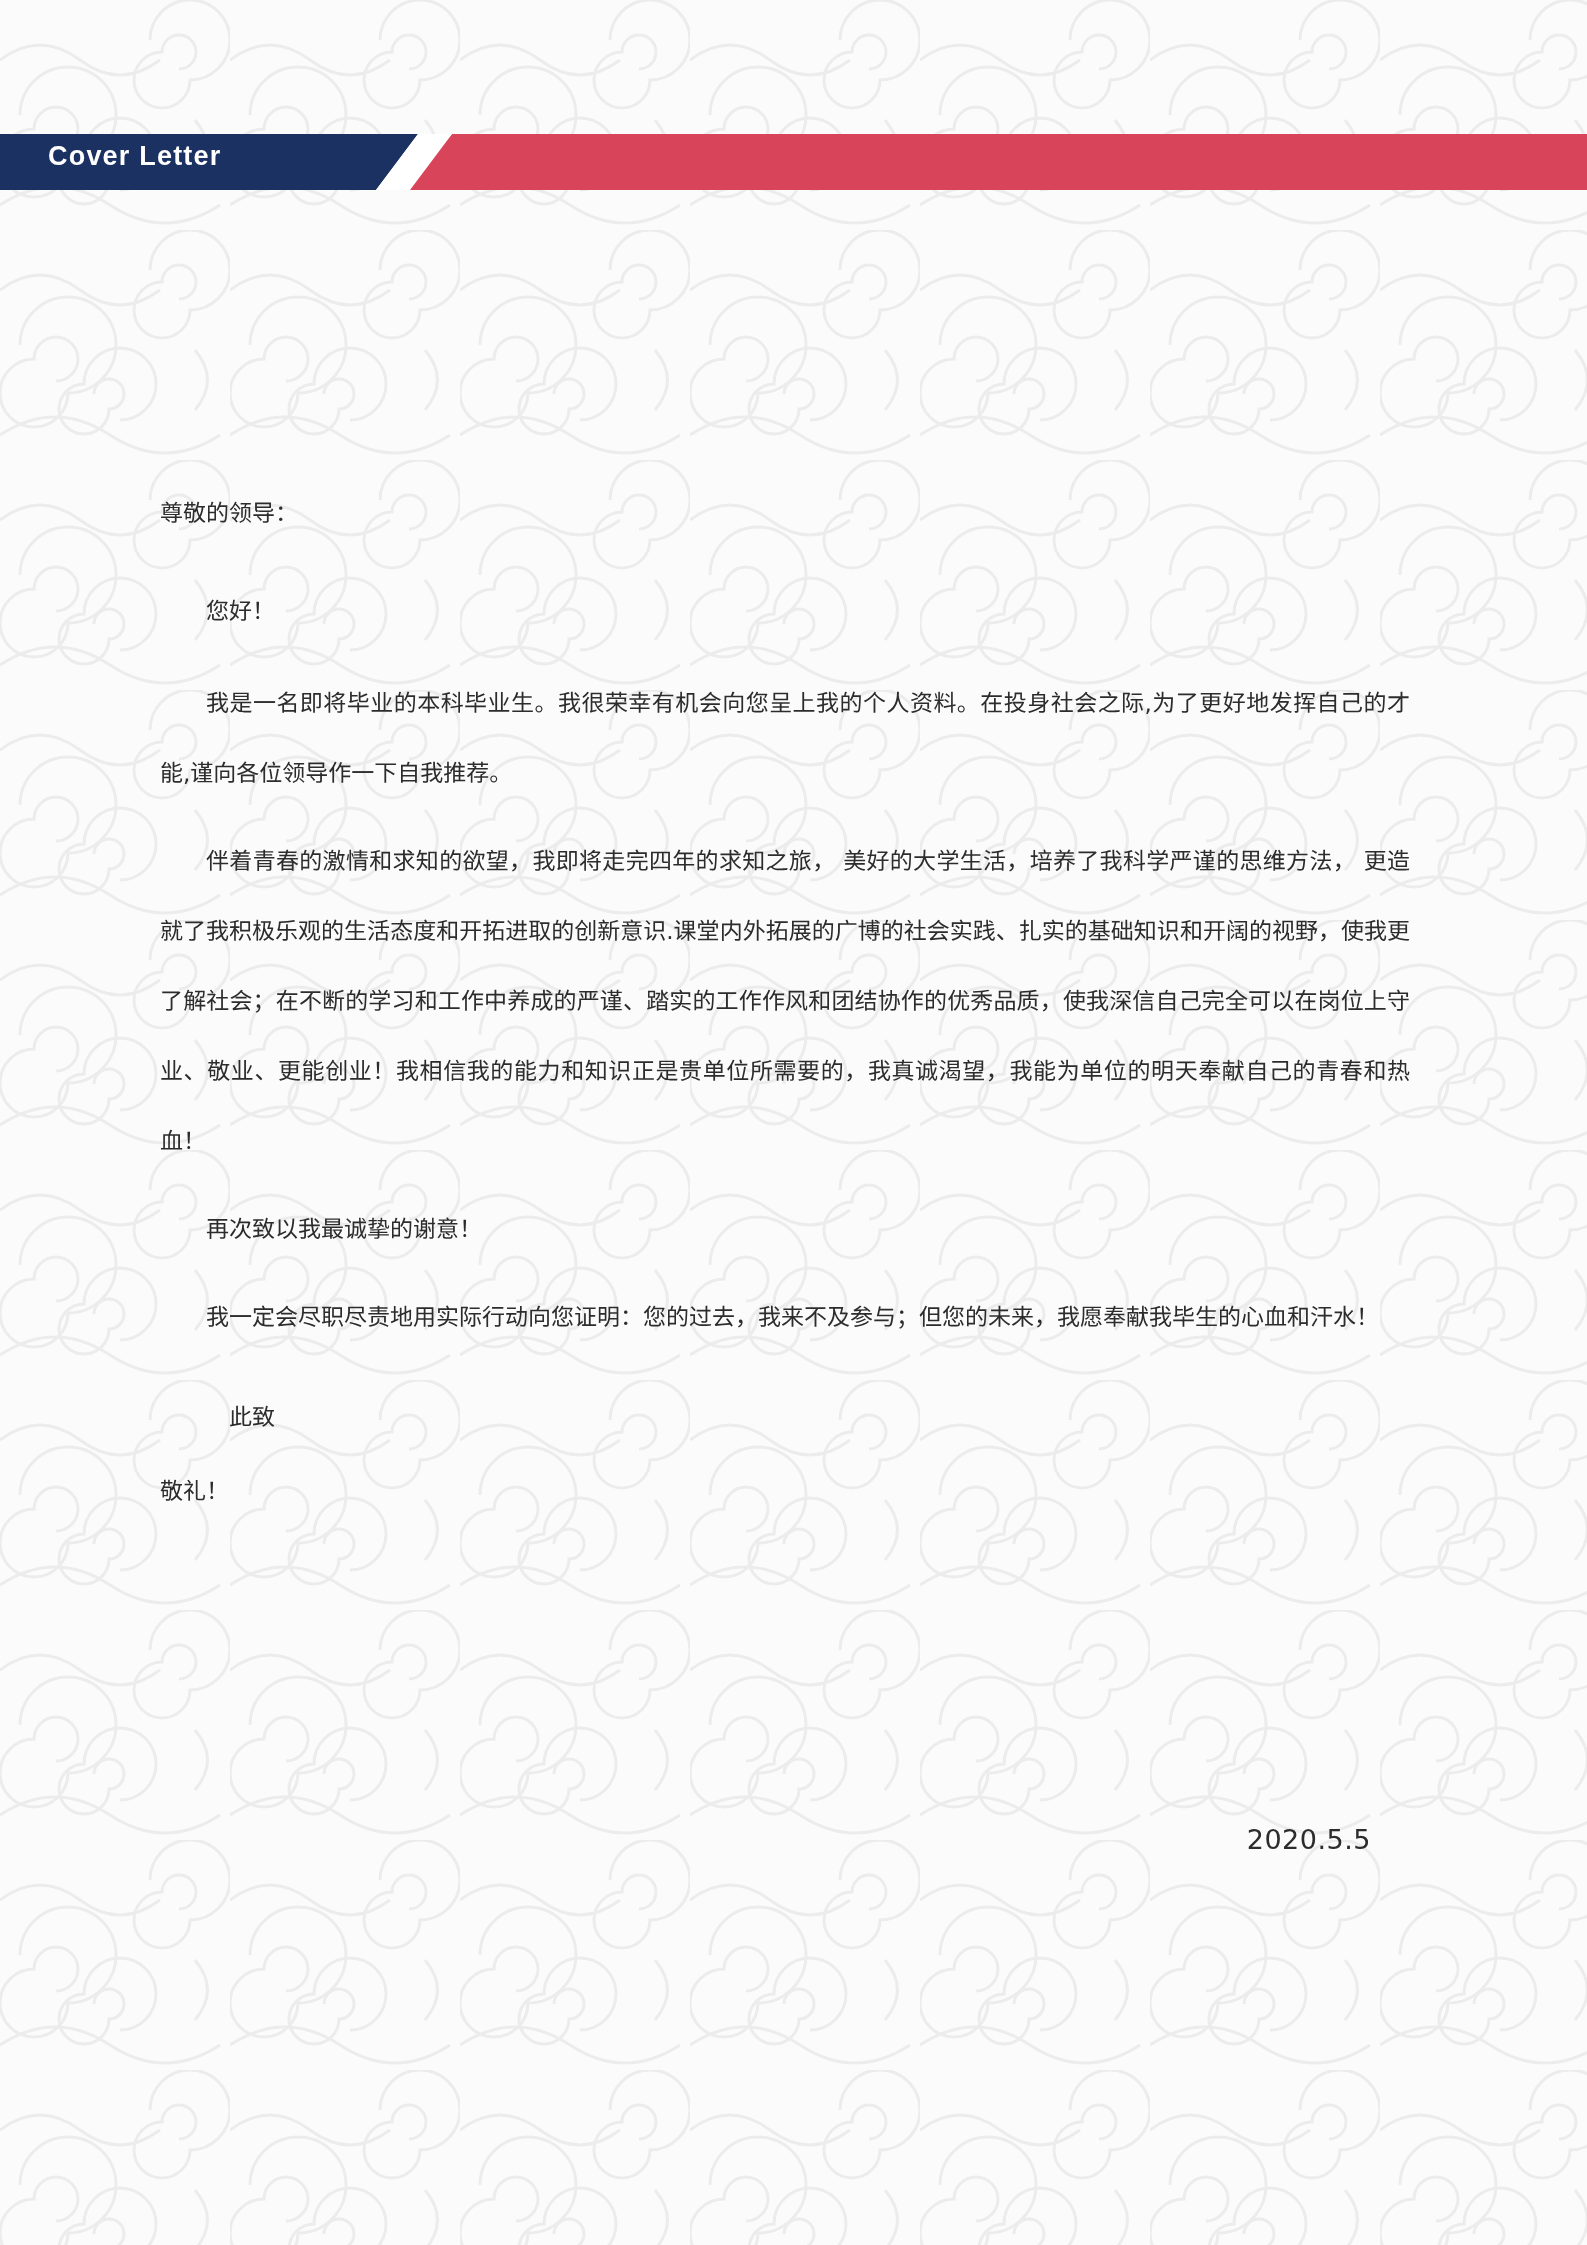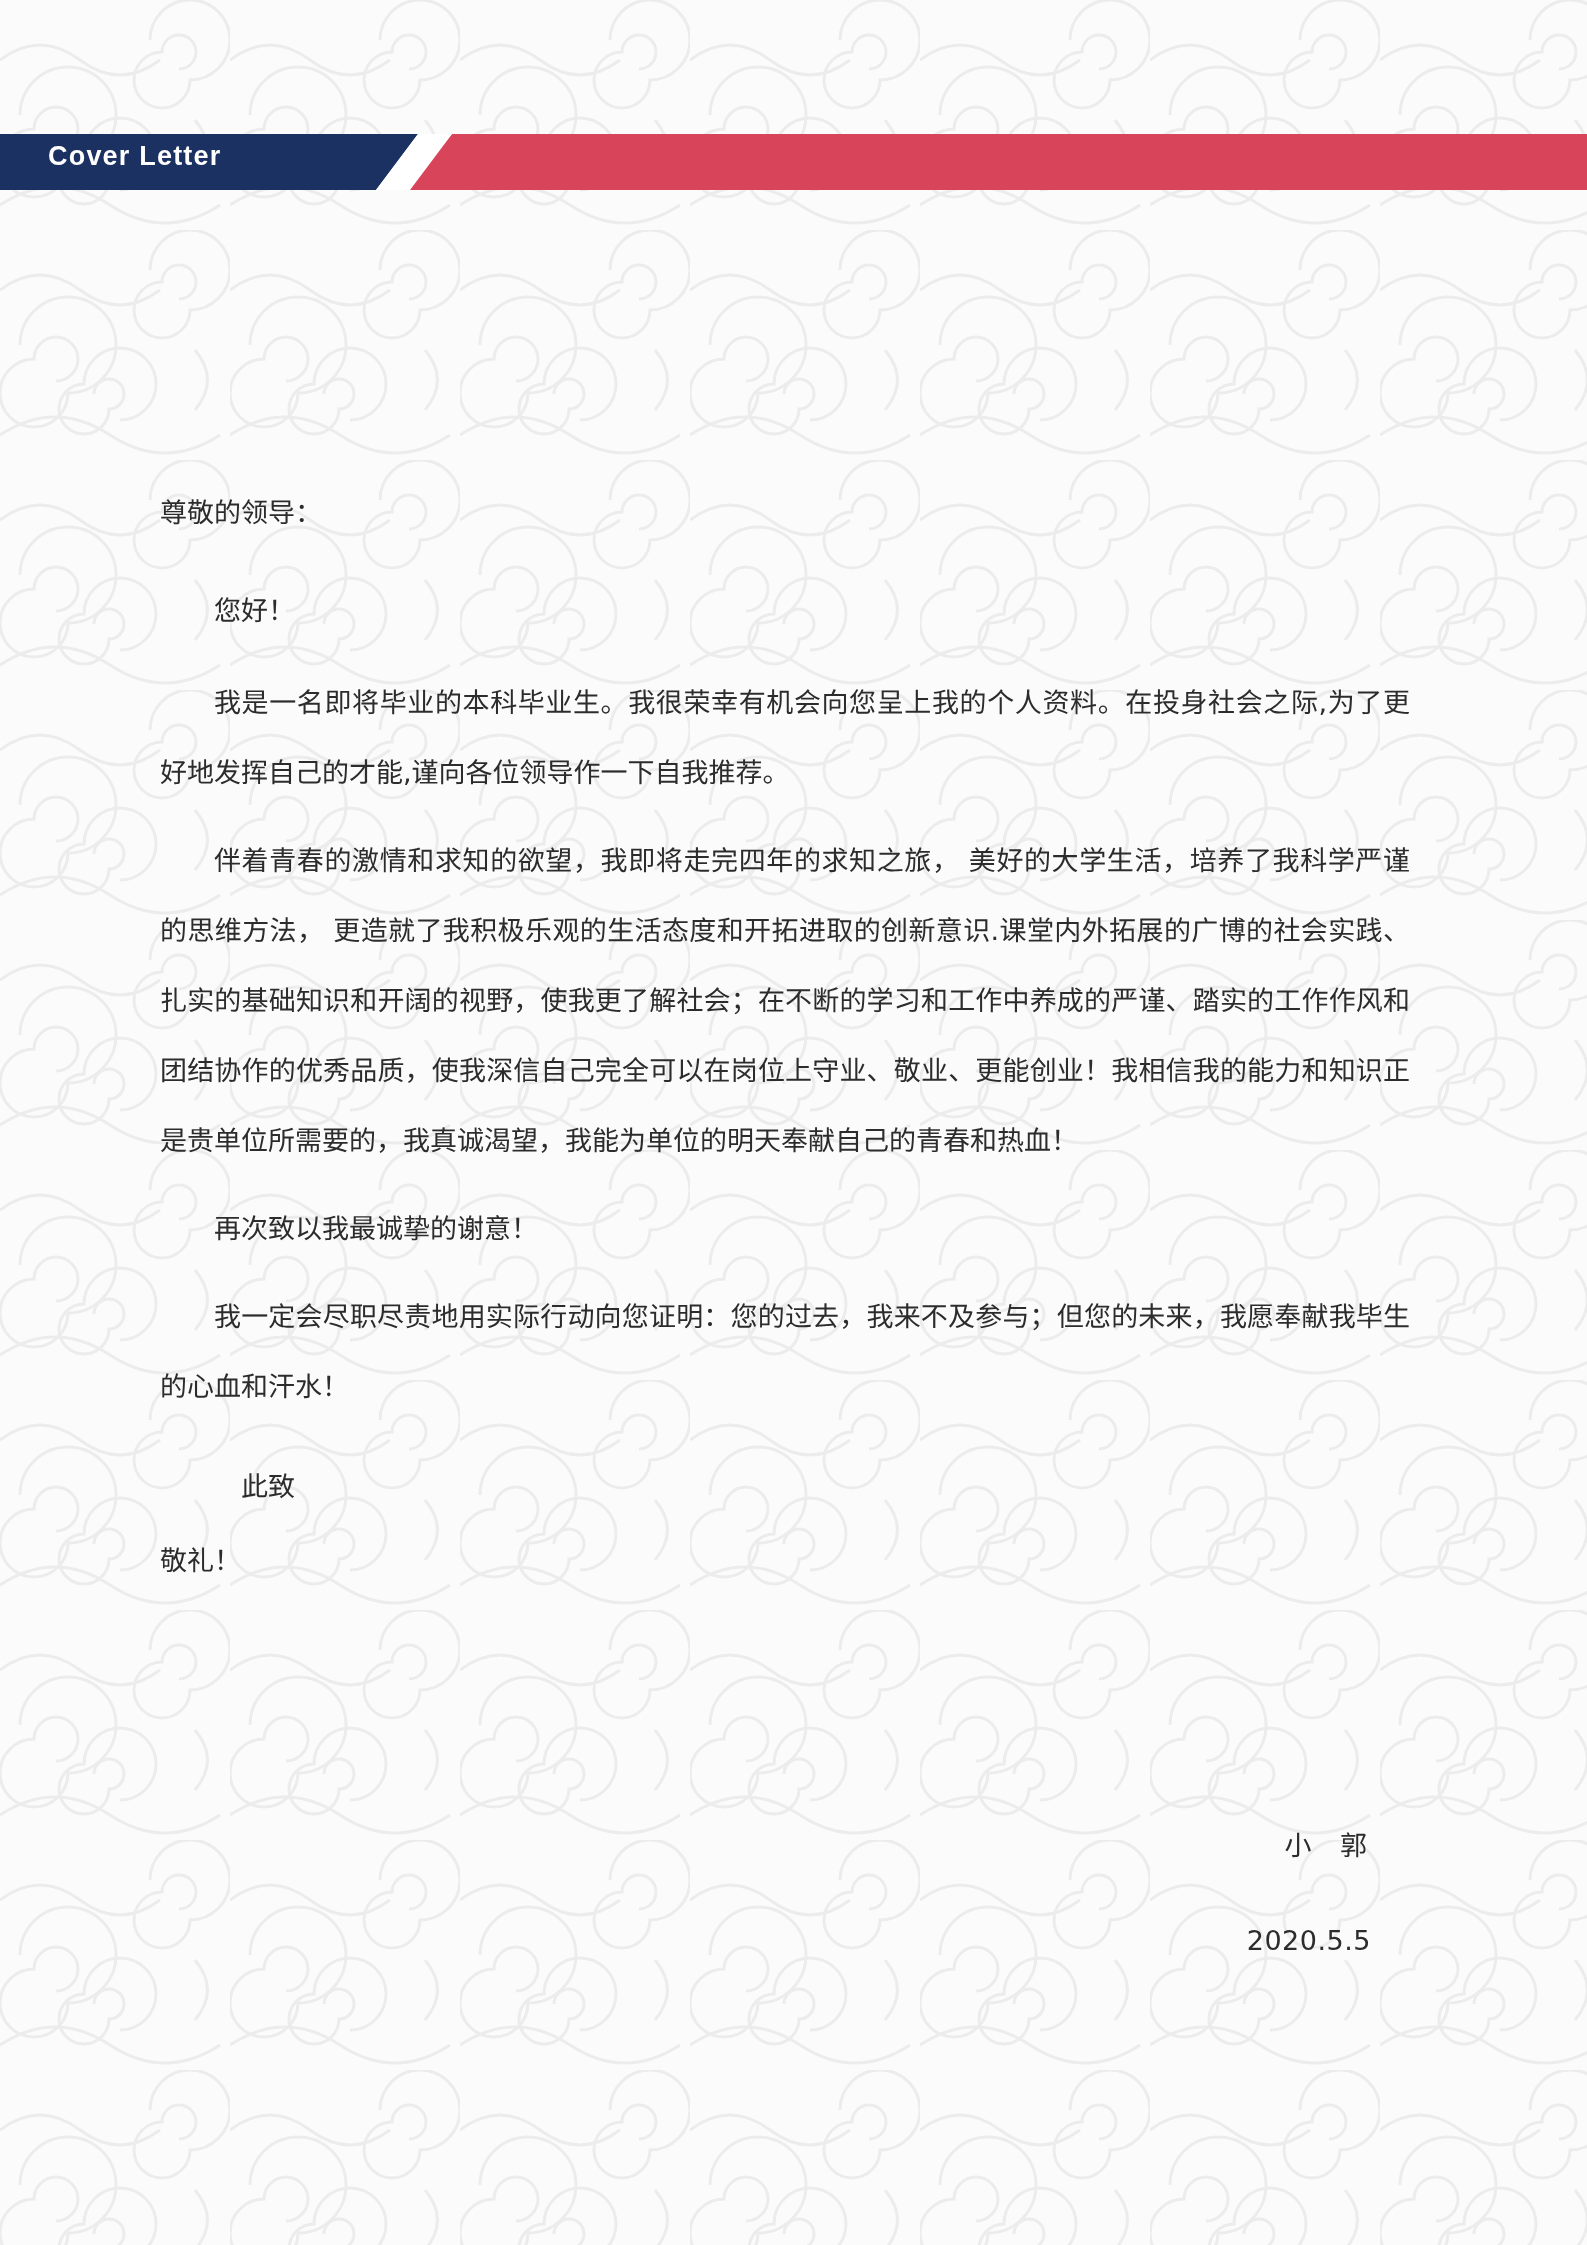--- a/index.html
+++ b/index.html
@@ -71,21 +71,21 @@
   }
 
   
   .letter-body {
     position: absolute;
     top: 478px;
     left: 160px;
     width: 1250px;
     z-index: 2;
     color: #2c2c2c;
-    font-size: 27px;
+    font-size: 23px;
     line-height: 70px;
     font-family: "DejaVu Sans", "Liberation Sans", sans-serif;
   }
   .salutation {
     margin: 0 0 28px 0;
   }
   .para {
     margin: 0 0 18px 0;
     text-align: justify;
     text-justify: inter-ideograph;
@@ -167,17 +167,16 @@
     <p class="para-greeting">您好！</p>
     <p class="para">我是一名即将毕业的本科毕业生。我很荣幸有机会向您呈上我的个人资料。在投身社会之际,为了更好地发挥自己的才能,谨向各位领导作一下自我推荐。</p>
     <p class="para">伴着青春的激情和求知的欲望，我即将走完四年的求知之旅， 美好的大学生活，培养了我科学严谨的思维方法， 更造就了我积极乐观的生活态度和开拓进取的创新意识.课堂内外拓展的广博的社会实践、扎实的基础知识和开阔的视野，使我更了解社会；在不断的学习和工作中养成的严谨、踏实的工作作风和团结协作的优秀品质，使我深信自己完全可以在岗位上守业、敬业、更能创业！我相信我的能力和知识正是贵单位所需要的，我真诚渴望，我能为单位的明天奉献自己的青春和热血！</p>
     <p class="para">再次致以我最诚挚的谢意！</p>
     <p class="para">我一定会尽职尽责地用实际行动向您证明：您的过去，我来不及参与；但您的未来，我愿奉献我毕生的心血和汗水！</p>
     <p class="closing-1">此致</p>
     <p class="closing-2">敬礼！</p>
   </div>
 
   <div class="sign-block">
-    <div class="sign-name">小 郭</div>
     <div class="sign-date">2020.5.5</div>
   </div>
 
 </div>
 
 </body></html>

